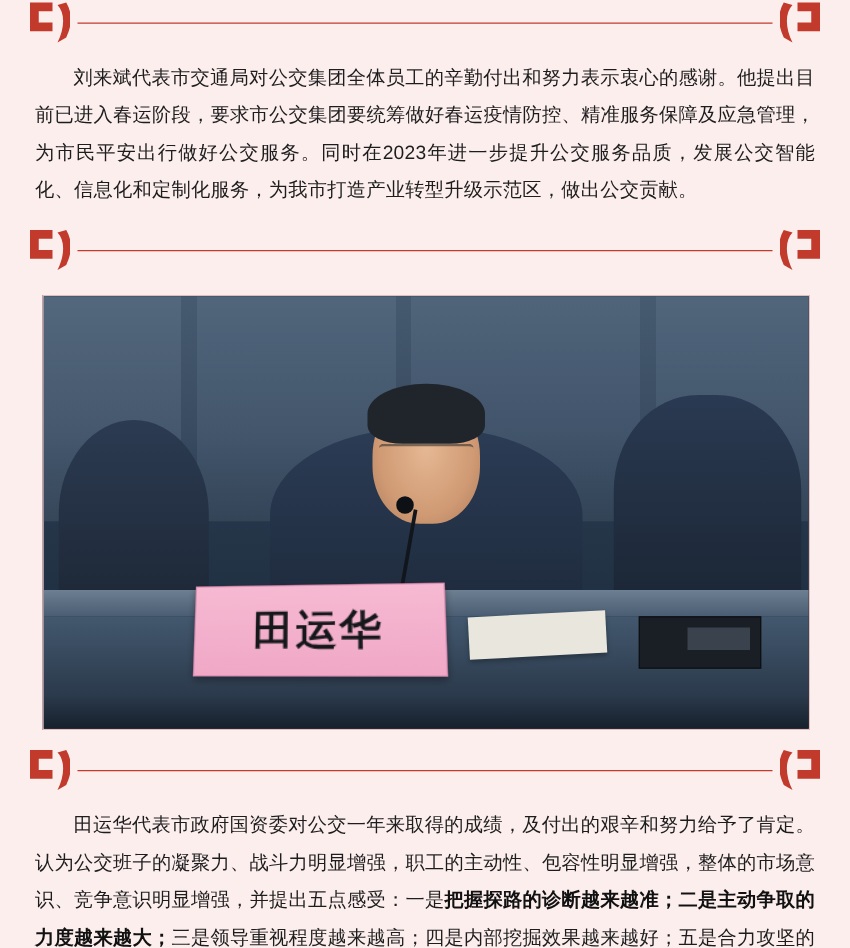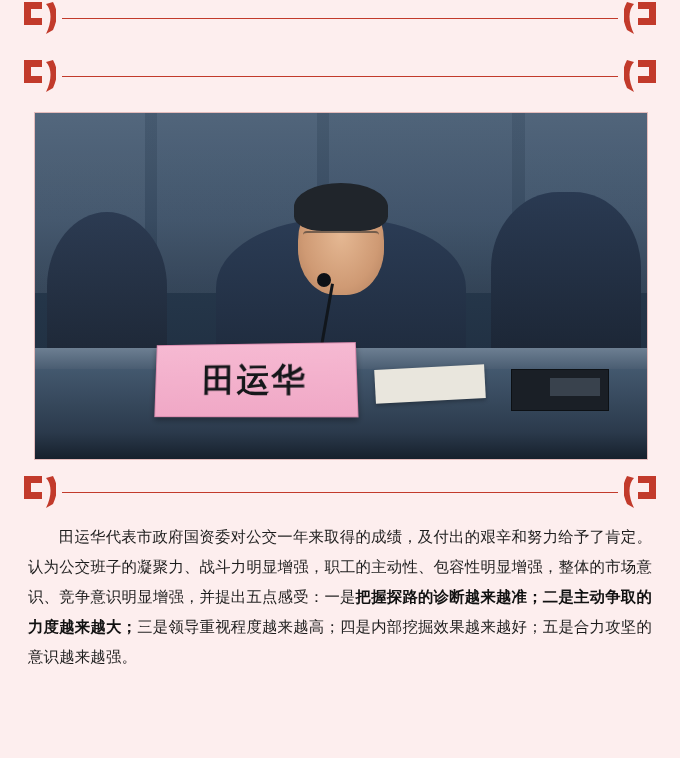--- a/index.html
+++ b/index.html
@@ -250,20 +250,21 @@
     </div>
     <div class="rule"></div>
     <div class="orn right">
       <svg width="34" height="40" viewBox="0 0 34 40">
         <path d="M32 2 h-18 v7 h11 v9 h-11 v7 h18 z" fill="#c23a2b"></path>
         <path d="M10 4 c-6 6 -6 18 0 30 l-7 -4 c-5 -11 -5 -19 0 -28 z" fill="#c23a2b"></path>
       </svg>
     </div>
   </div>
 
+  <p class="para">刘来斌代表市交通局对公交集团全体员工的辛勤付出和努力表示衷心的感谢。他提出目前已进入春运阶段，要求市公交集团要统筹做好春运疫情防控、精准服务保障及应急管理，为市民平安出行做好公交服务。同时在2023年进一步提升公交服务品质，发展公交智能化、信息化和定制化服务，为我市打造产业转型升级示范区，做出公交贡献。</p>
 
   <div class="spacer-md"></div>
 
   <div class="ornament-row">
     <div class="orn left">
       <svg width="34" height="40" viewBox="0 0 34 40">
         <path d="M2 2 h18 v7 h-11 v9 h11 v7 h-18 z" fill="#c23a2b"></path>
         <path d="M24 4 c6 6 6 18 0 30 l7 -4 c5 -11 5 -19 0 -28 z" fill="#c23a2b"></path>
       </svg>
     </div>

